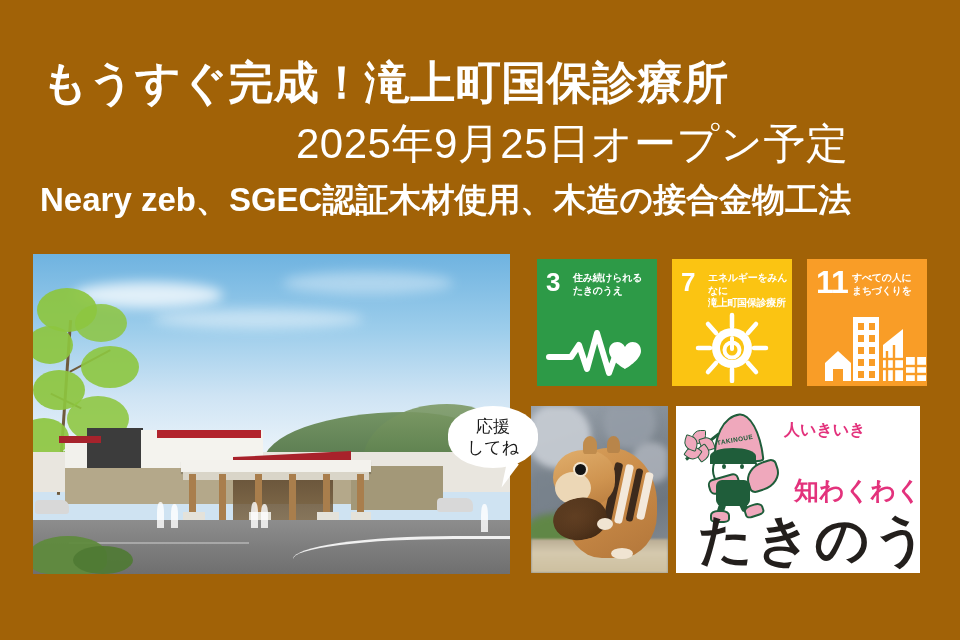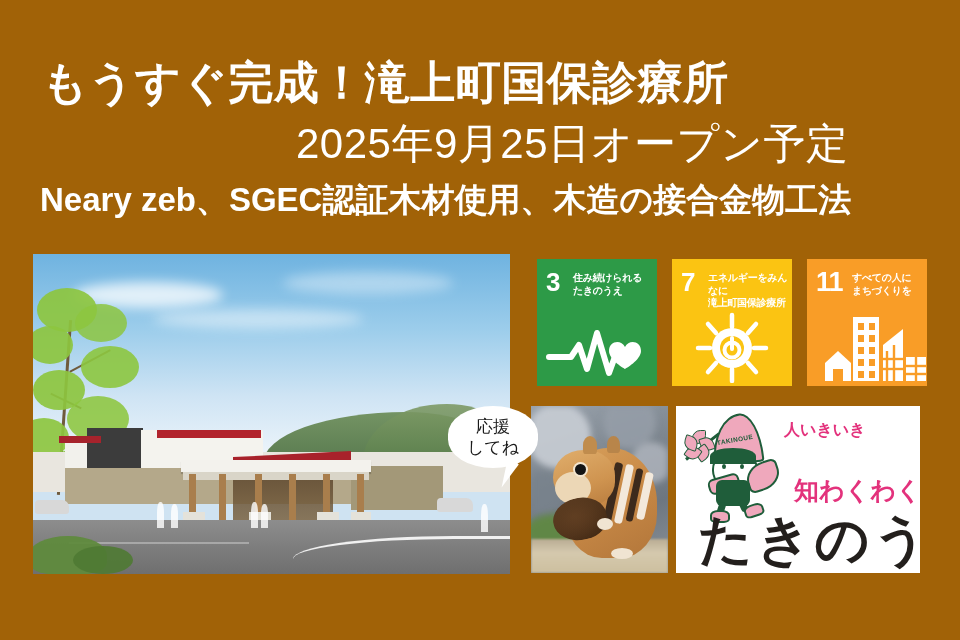--- a/index.html
+++ b/index.html
@@ -80,21 +80,21 @@
   .car{position:absolute;background:#d8d8d8;border-radius:4px 7px 3px 3px;}
   .person{position:absolute;background:rgba(255,255,255,.8);border-radius:40% 40% 0 0;}
 
   
   .sdg-row{position:absolute;left:537px;top:259px;width:400px;height:127px;}
   .sdg{position:absolute;top:0;width:120px;height:127px;color:#fff;overflow:hidden;}
   .sdg.g{left:0;background:#2d9a47;}
   .sdg.y{left:135px;background:#fbc412;}
   .sdg.o{left:270px;background:#f99d27;}
   .sdg-num{position:absolute;left:9px;top:10px;font-size:26px;font-weight:700;line-height:26px;}
-  .sdg.o .sdg-num{font-size:27px;letter-spacing:-1px;text-align:right;}
+  .sdg.o .sdg-num{font-size:32px;letter-spacing:-1px;text-align:right;}
   .sdg-txt{position:absolute;left:36px;top:13px;font-size:10px;line-height:12.5px;font-weight:700;
            letter-spacing:-0.3px;}
   .sdg.o .sdg-txt{left:45px;}
   .sdg-ico{position:absolute;left:0;top:52px;width:120px;height:72px;}
 
   
   .chipmunk{
     position:absolute;left:531px;top:406px;width:137px;height:167px;overflow:hidden;
     background:linear-gradient(160deg,#9aa3ad 0%,#7e8790 35%,#6d7680 65%,#8d949b 100%);
   }

